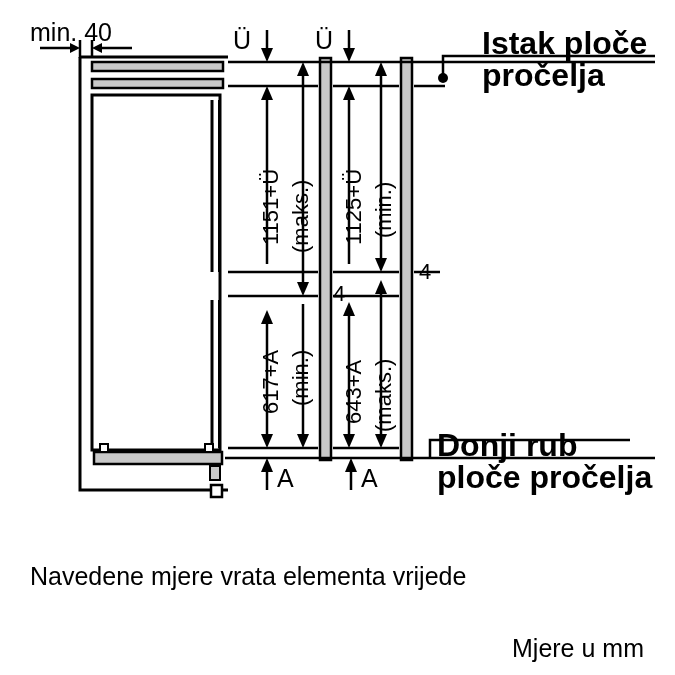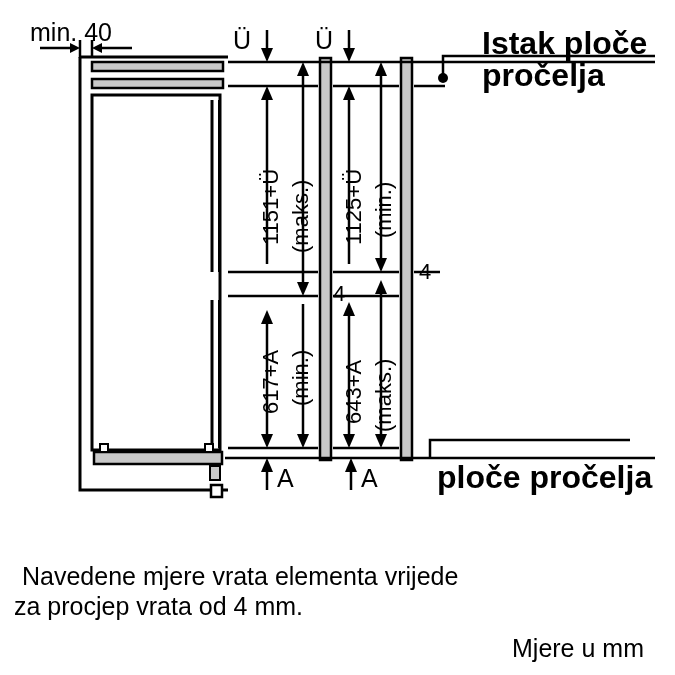--- a/index.html
+++ b/index.html
@@ -206,20 +206,20 @@
 
   <div class="txt sz-dim rot" style="left:341px; top:424px;">643+A</div>
   <div class="txt sz-dim rot" style="left:371px; top:432px;">(maks.)</div>
 
   <div class="txt sz-small" style="left:333px; top:281px;">4</div>
   <div class="txt sz-small" style="left:419px; top:259px;">4</div>
 
   <div class="txt sz-lead" style="left:482px; top:25px;">Istak ploče</div>
   <div class="txt sz-lead" style="left:482px; top:57px;text-align:right;">pročelja</div>
 
+  <div class="txt sz-lead" style="left:437px; top:427px;">Donji rub</div>
   <div class="txt sz-lead" style="left:437px; top:459px;text-align:center;">ploče pročelja</div>
 
-  <div class="txt sz-note" style="left:22px; top:562px;">Navedene mjere vrata elementa vrijede</div>
-  <div class="txt sz-note" style="left:14px; top:592px;">za procjep vrata od 4 mm.</div>
+  <div class="txt sz-note" style="left:30px; top:562px;">Navedene mjere vrata elementa vrijede</div>
 
   <div class="txt sz-note" style="left:512px; top:634px;">Mjere u mm</div>
 
 </div>
 
 </body></html>

